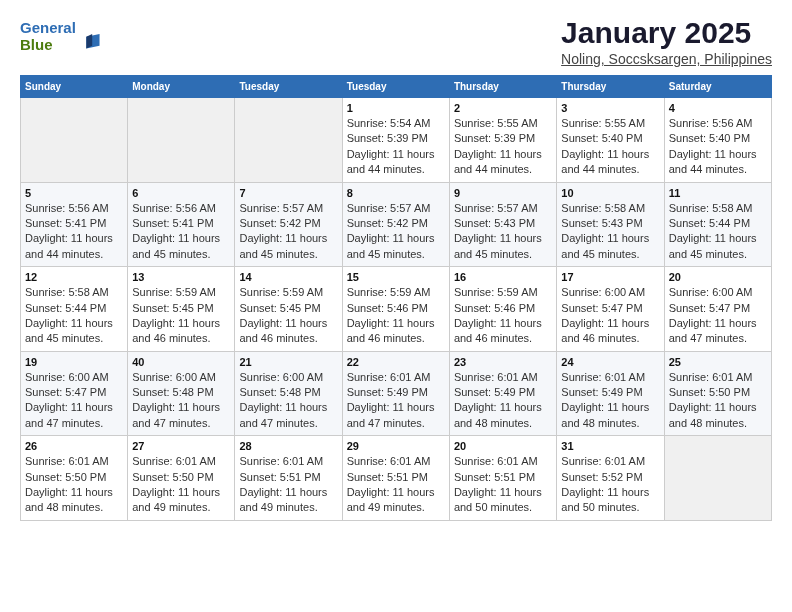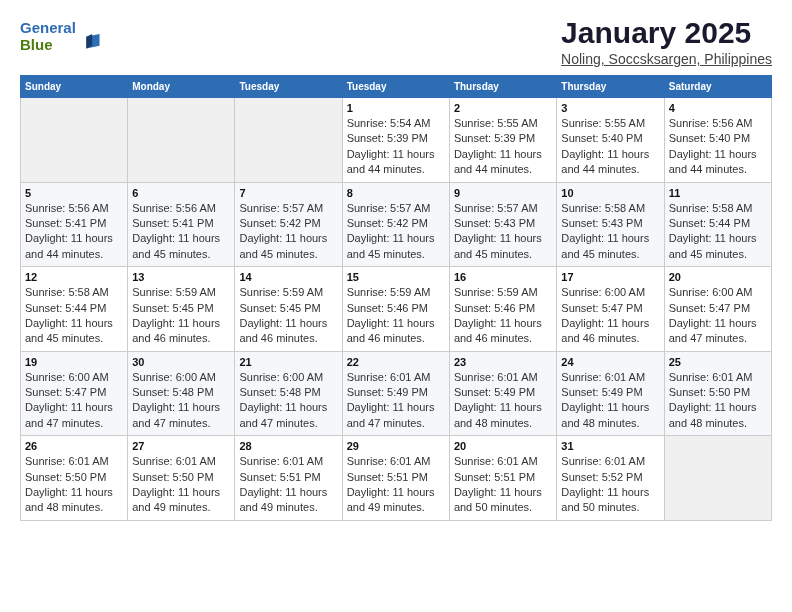--- a/index.html
+++ b/index.html
@@ -273,21 +273,21 @@
         </tr>
         <tr>
           <td>
             <span class="day-number">19</span>
             <div class="day-info" style="white-space: pre-line;">Sunrise: 6:00 AM
 Sunset: 5:47 PM
 Daylight: 11 hours
 and 47 minutes.</div>
           </td>
           <td>
-            <span class="day-number">30</span>
+            <span class="day-number">40</span>
             <div class="day-info" style="white-space: pre-line;">Sunrise: 6:00 AM
 Sunset: 5:48 PM
 Daylight: 11 hours
 and 47 minutes.</div>
           </td>
           <td>
             <span class="day-number">21</span>
             <div class="day-info" style="white-space: pre-line;">Sunrise: 6:00 AM
 Sunset: 5:48 PM
 Daylight: 11 hours

